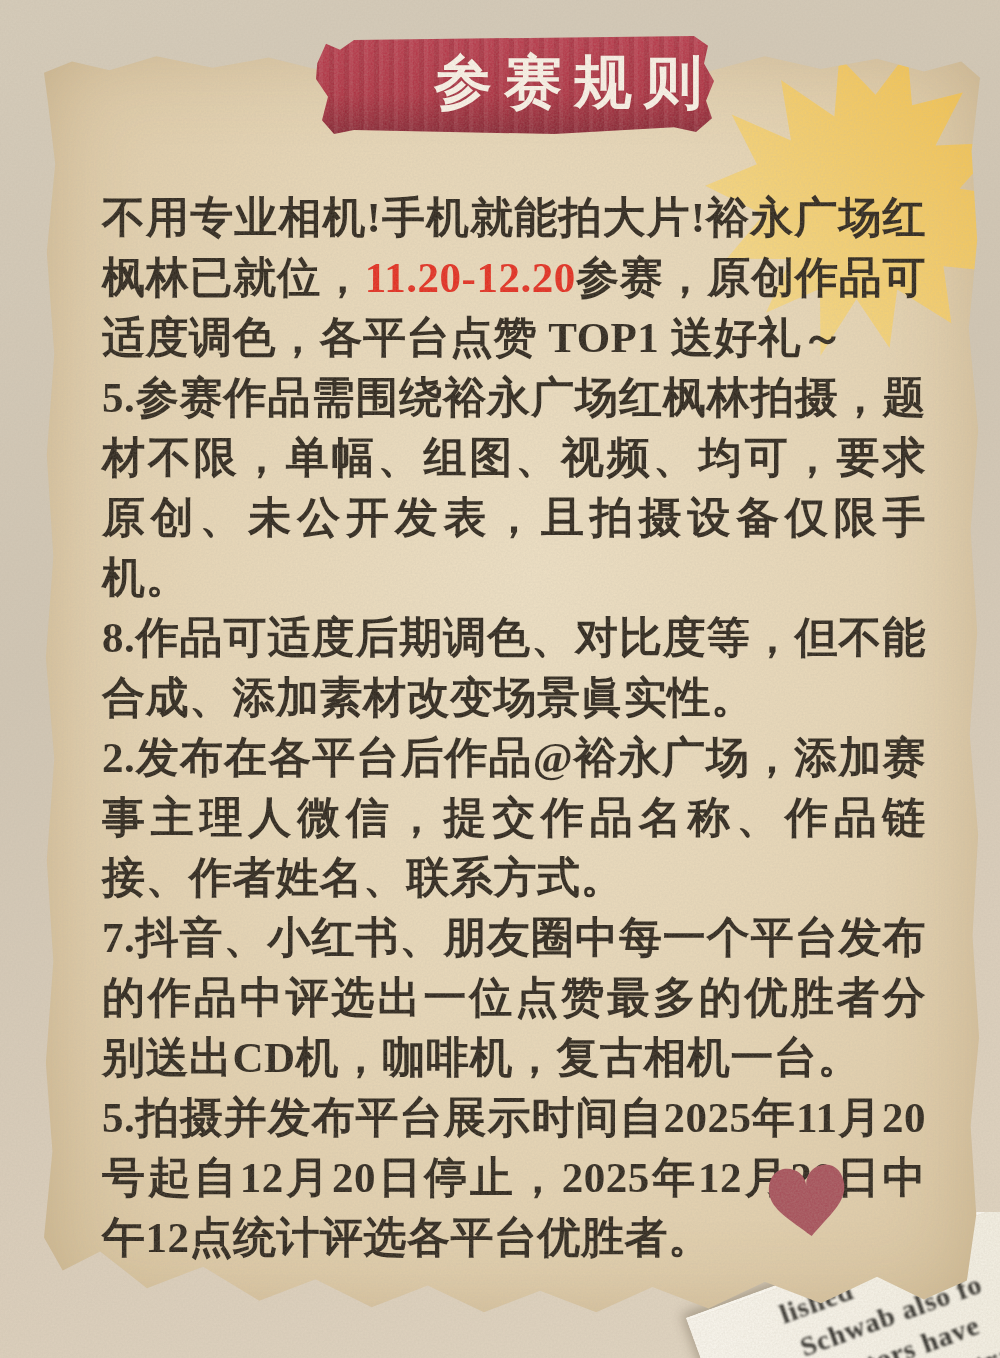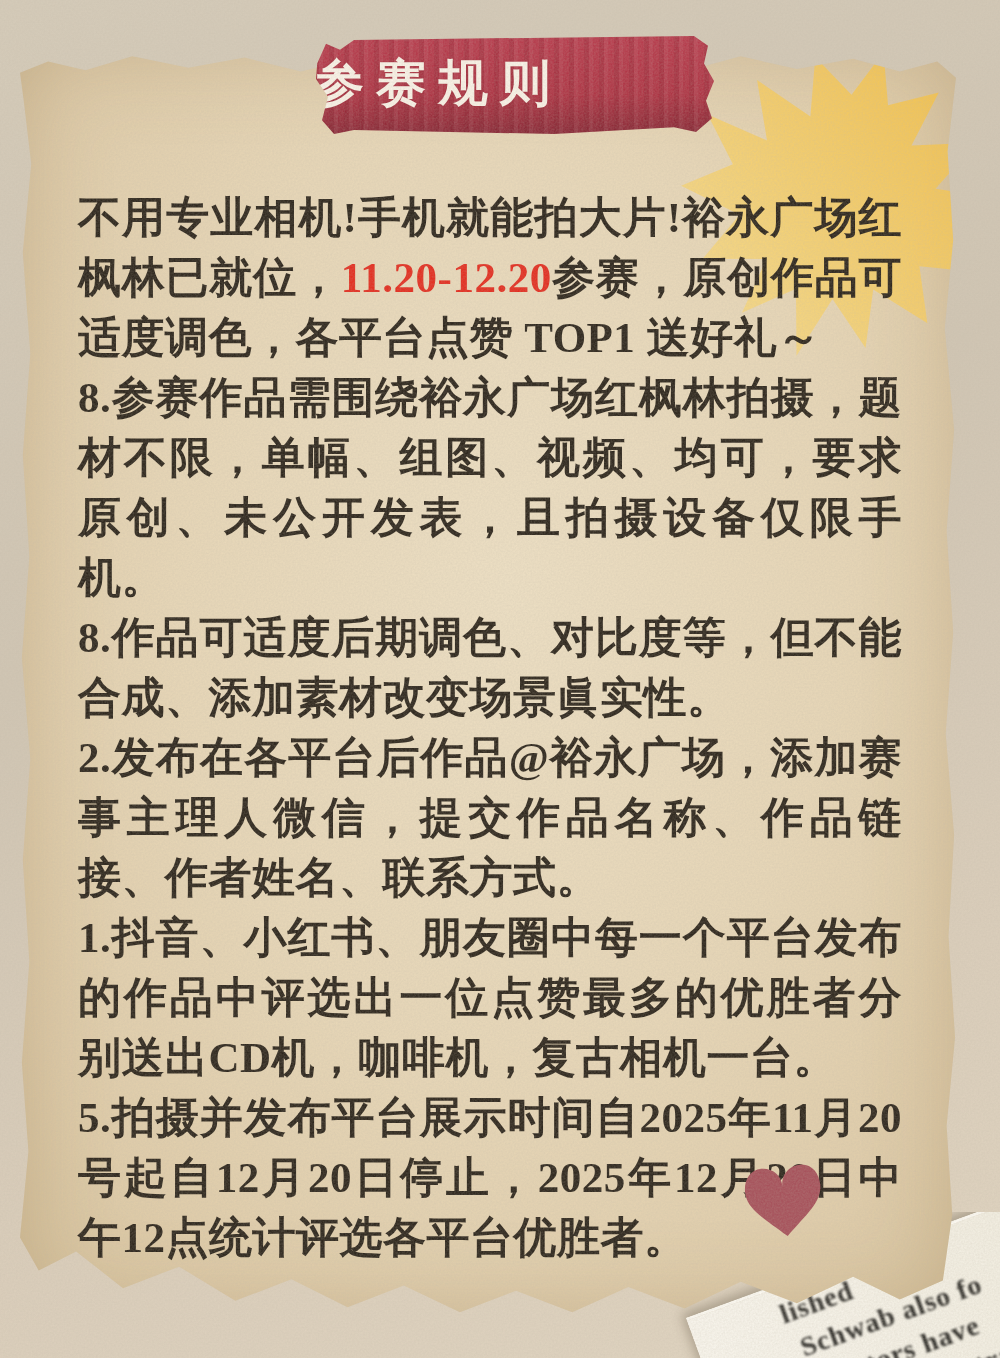--- a/index.html
+++ b/index.html
@@ -7,21 +7,21 @@
     width: 1000px; height: 1358px;
     position: relative;
     overflow: hidden;
     background: linear-gradient(160deg, #d6ccba 0%, #d1c6b4 40%, #dccfbc 75%, #e2d6c2 100%);
     font-family: "Liberation Serif", "DejaVu Serif", serif;
   }
 
   
   .paper {
     position: absolute;
-    left: 20px; top: 50px;
+    left: 44px; top: 50px;
     width: 936px; height: 1266px;
     background: radial-gradient(ellipse at 52% 42%, #efe1c5 0%, #e9d8b8 48%, #e1cda9 80%, #d7c29a 100%);
     box-shadow: inset 0 0 90px rgba(140,105,60,0.30);
     clip-path: polygon(
       0% 1.8%, 3% 0.9%, 7% 1.6%, 12% 0.5%, 18% 1.4%, 24% 0.6%, 30% 1.7%,
       37% 0.5%, 44% 1.5%, 51% 0.7%, 58% 1.6%, 65% 0.6%, 71% 1.7%, 77% 0.5%,
       83% 1.5%, 89% 0.7%, 94% 1.7%, 98% 0.9%, 100% 2.2%,
       99.1% 8%, 99.7% 15%, 98.8% 22%, 99.8% 30%, 99% 38%, 99.7% 46%,
       98.9% 54%, 99.8% 62%, 99.2% 70%, 99.9% 78%, 99% 85%, 99.6% 92%, 98.6% 97.2%,
       94% 98.7%, 89% 96.9%, 83% 99%, 77% 97.3%, 71% 99.4%, 65% 97.7%,
@@ -45,22 +45,22 @@
       linear-gradient(180deg, #b73649 0%, #ad2e40 60%, #962737 85%, #872232 100%);
     clip-path: polygon(
       0.8% 28%, 3% 8%, 6.5% 14%, 10% 4%, 95% 0%, 98.5% 10%, 97.5% 28%,
       100% 46%, 98% 66%, 99.5% 84%, 95.5% 98%, 90% 93%, 60% 100%,
       10% 96%, 5% 100%, 2% 86%, 3.5% 62%, 0.5% 44%
     );
     filter: drop-shadow(2px 4px 5px rgba(90,40,40,0.35));
   }
   .banner-title {
     display: block;
-    text-align: left;
-    font-size: 50px;
+    text-align: right;
+    font-size: 58px;
     line-height: 94px;
     font-weight: 700;
     letter-spacing: 12px;
     color: #fcf5ea;
     text-shadow: 0 0 2px rgba(145,35,50,0.55);
   }
 
   
   .text-block {
     position: absolute;
@@ -166,24 +166,24 @@
         <stop offset="0" stop-color="#f6c145"></stop>
         <stop offset="0.55" stop-color="#f8d06a"></stop>
         <stop offset="1" stop-color="#fadd8c"></stop>
       </linearGradient>
     </defs>
     <path fill="url(#leafGrad)" d="M0 -108 L13 -74 L44 -92 L36 -52 L78 -66 L60 -28 L104 -34 L78 -6 L108 18 L64 26 L80 62 L38 50 L44 90 L13 64 L0 108 L-13 64 L-44 90 L-38 50 L-80 62 L-64 26 L-108 18 L-78 -6 L-104 -34 L-60 -28 L-78 -66 L-36 -52 L-44 -92 L-13 -74 Z"></path>
   </svg>
 
   <div class="text-block">
     <p><span>不用专业相机!手机就能拍大片!裕永广场红枫林已就位，</span><span class="hl-red">11.20-12.20</span><span>参赛，原创作品可适度调色，各平台点赞 TOP1 送好礼～</span></p>
-    <p>8.参赛作品需围绕裕永广场红枫林拍摄，题材不限，单幅、组图、视频、均可，要求原创、未公开发表，且拍摄设备仅限手机。</p>
+    <p>5.参赛作品需围绕裕永广场红枫林拍摄，题材不限，单幅、组图、视频、均可，要求原创、未公开发表，且拍摄设备仅限手机。</p>
     <p>8.作品可适度后期调色、对比度等，但不能合成、添加素材改变场景眞实性。</p>
     <p>2.发布在各平台后作品@裕永广场，添加赛事主理人微信，提交作品名称、作品链接、作者姓名、联系方式。</p>
-    <p>1.抖音、小红书、朋友圈中每一个平台发布的作品中评选出一位点赞最多的优胜者分别送出CD机，咖啡机，复古相机一台。</p>
+    <p>7.抖音、小红书、朋友圈中每一个平台发布的作品中评选出一位点赞最多的优胜者分别送出CD机，咖啡机，复古相机一台。</p>
     <p>5.拍摄并发布平台展示时间自2025年11月20号起自12月20日停止，2025年12月20日中午12点统计评选各平台优胜者。</p>
   </div>
 
   <svg class="heart-svg" viewBox="0 0 100 100" xmlns="http://www.w3.org/2000/svg">
     <path fill="#a54c57" d="M50 32 C50 18 39 9 27 9 C13 9 5 21 5 35 C5 56 27 70 50 92 C73 70 95 56 95 35 C95 21 87 9 73 9 C61 9 50 18 50 32 Z"></path>
   </svg>
 
 </div>
 
 <div class="banner">

